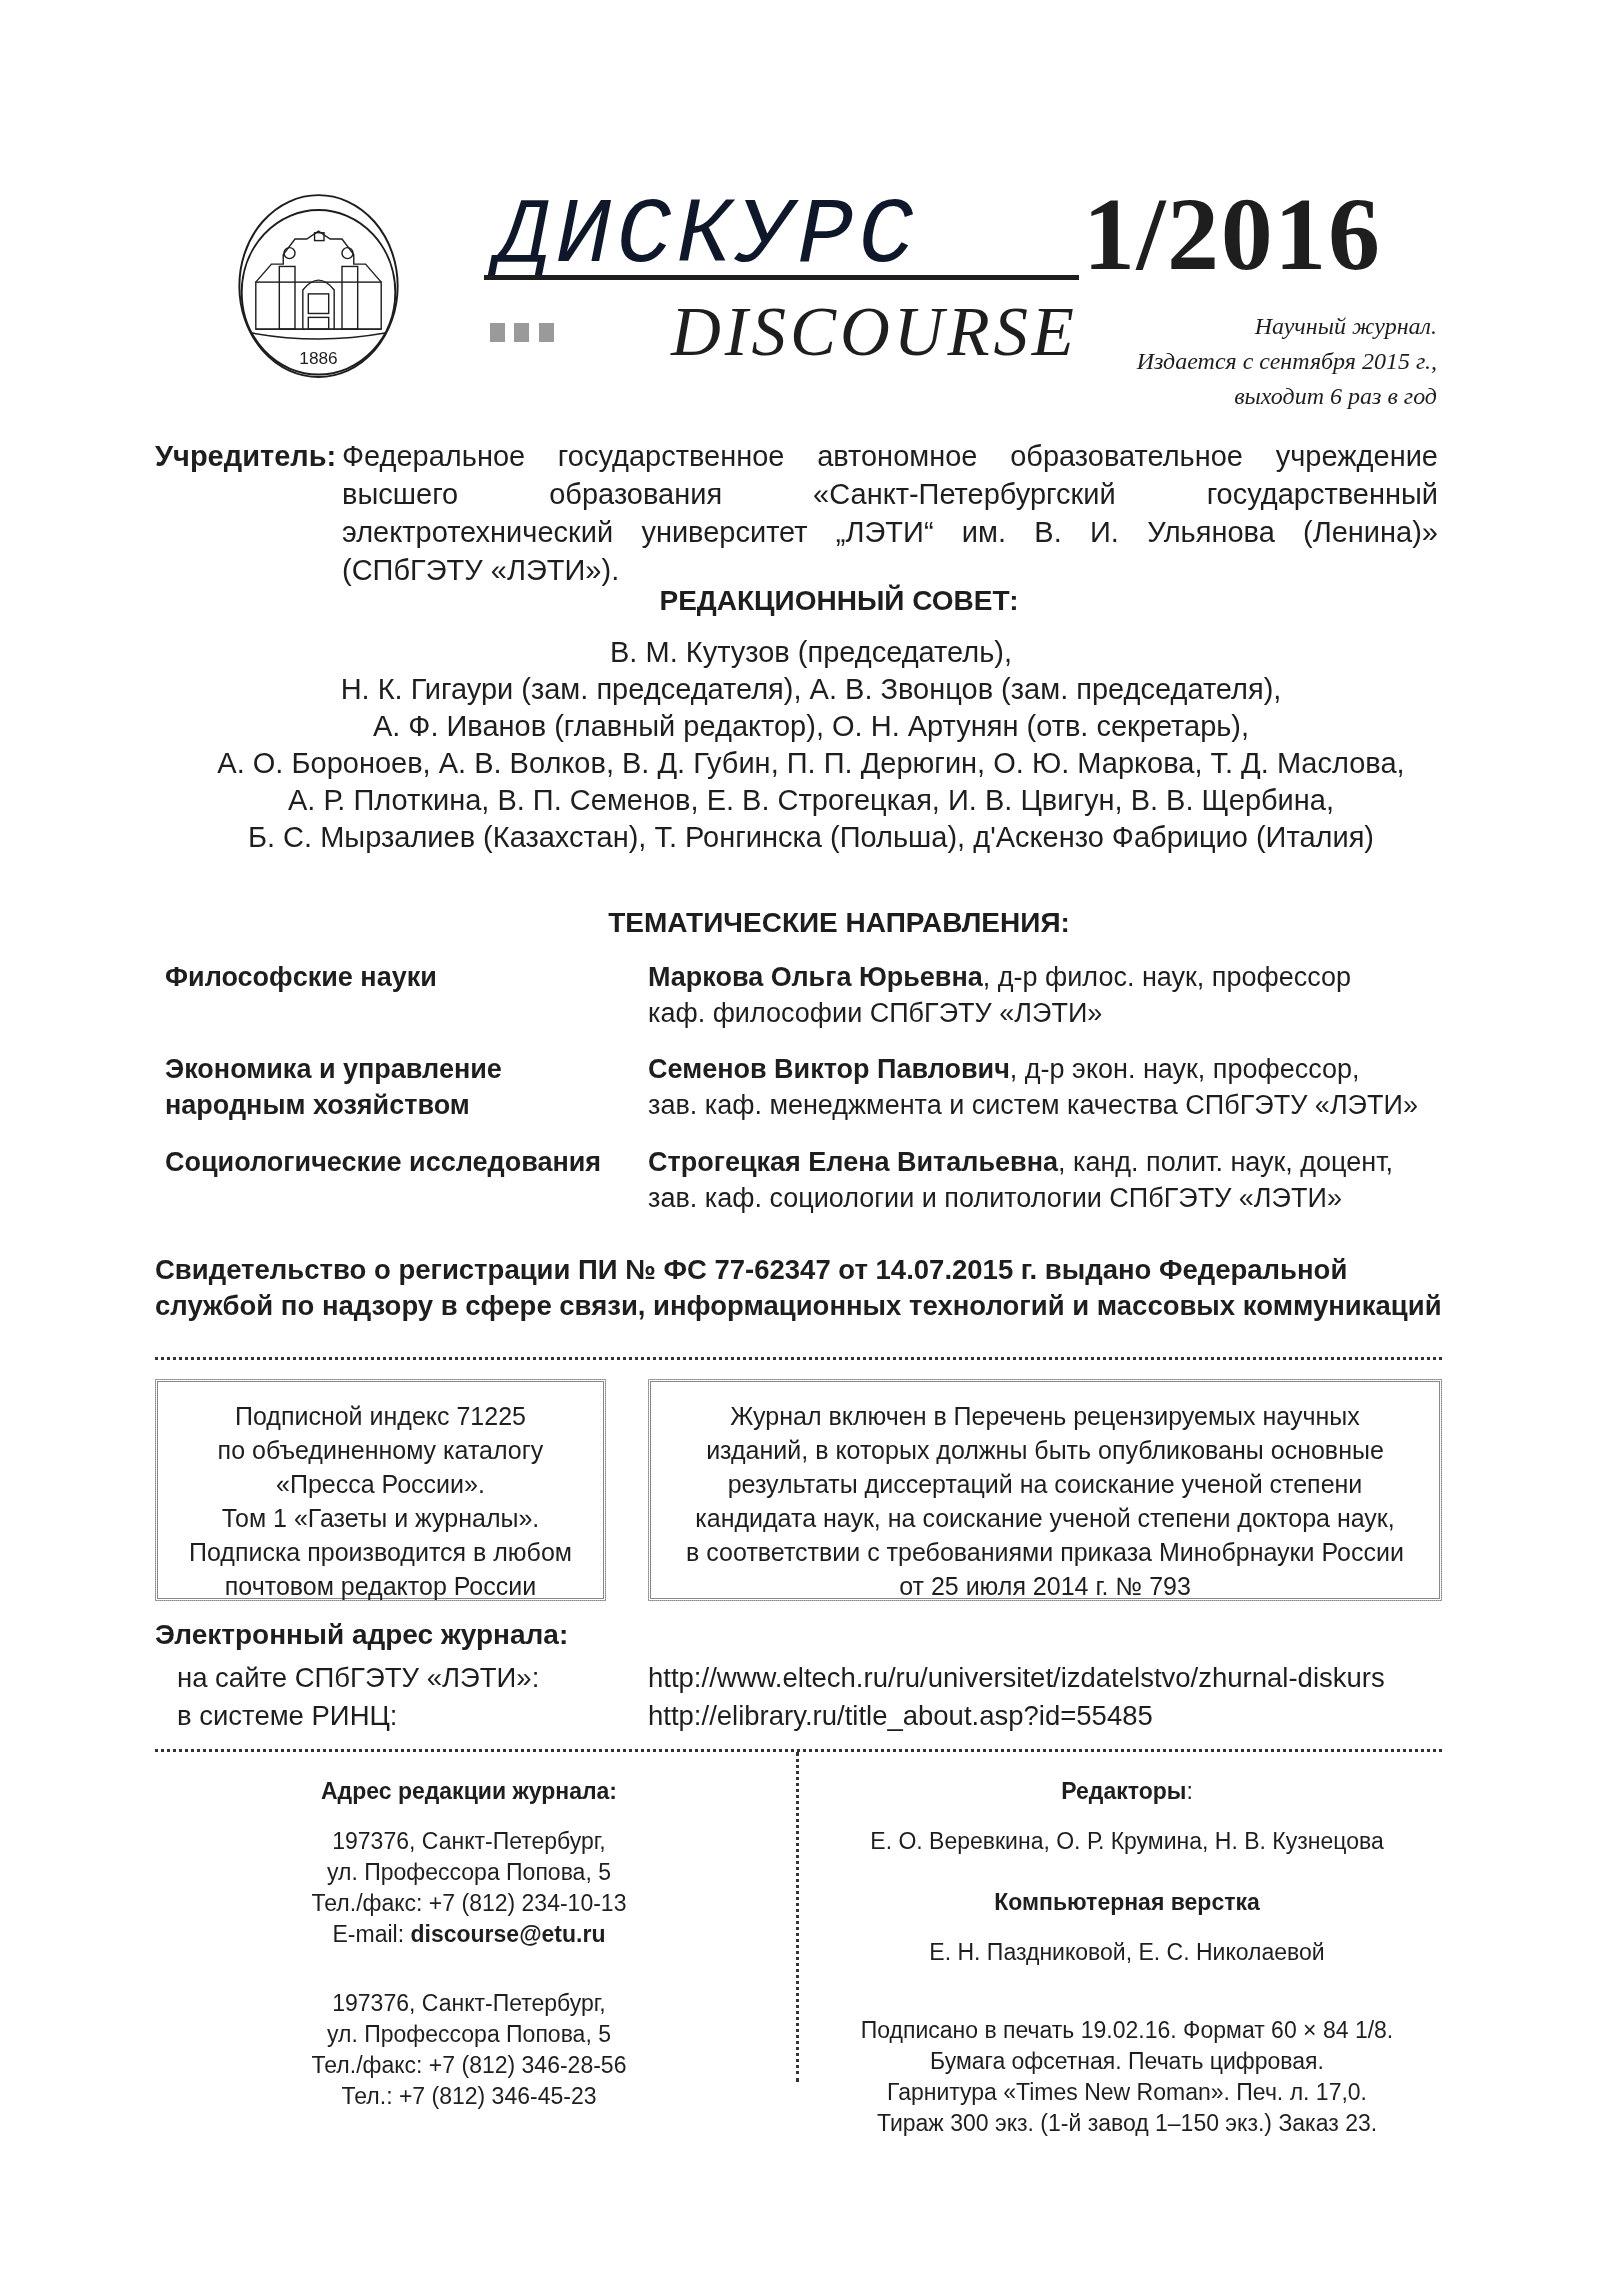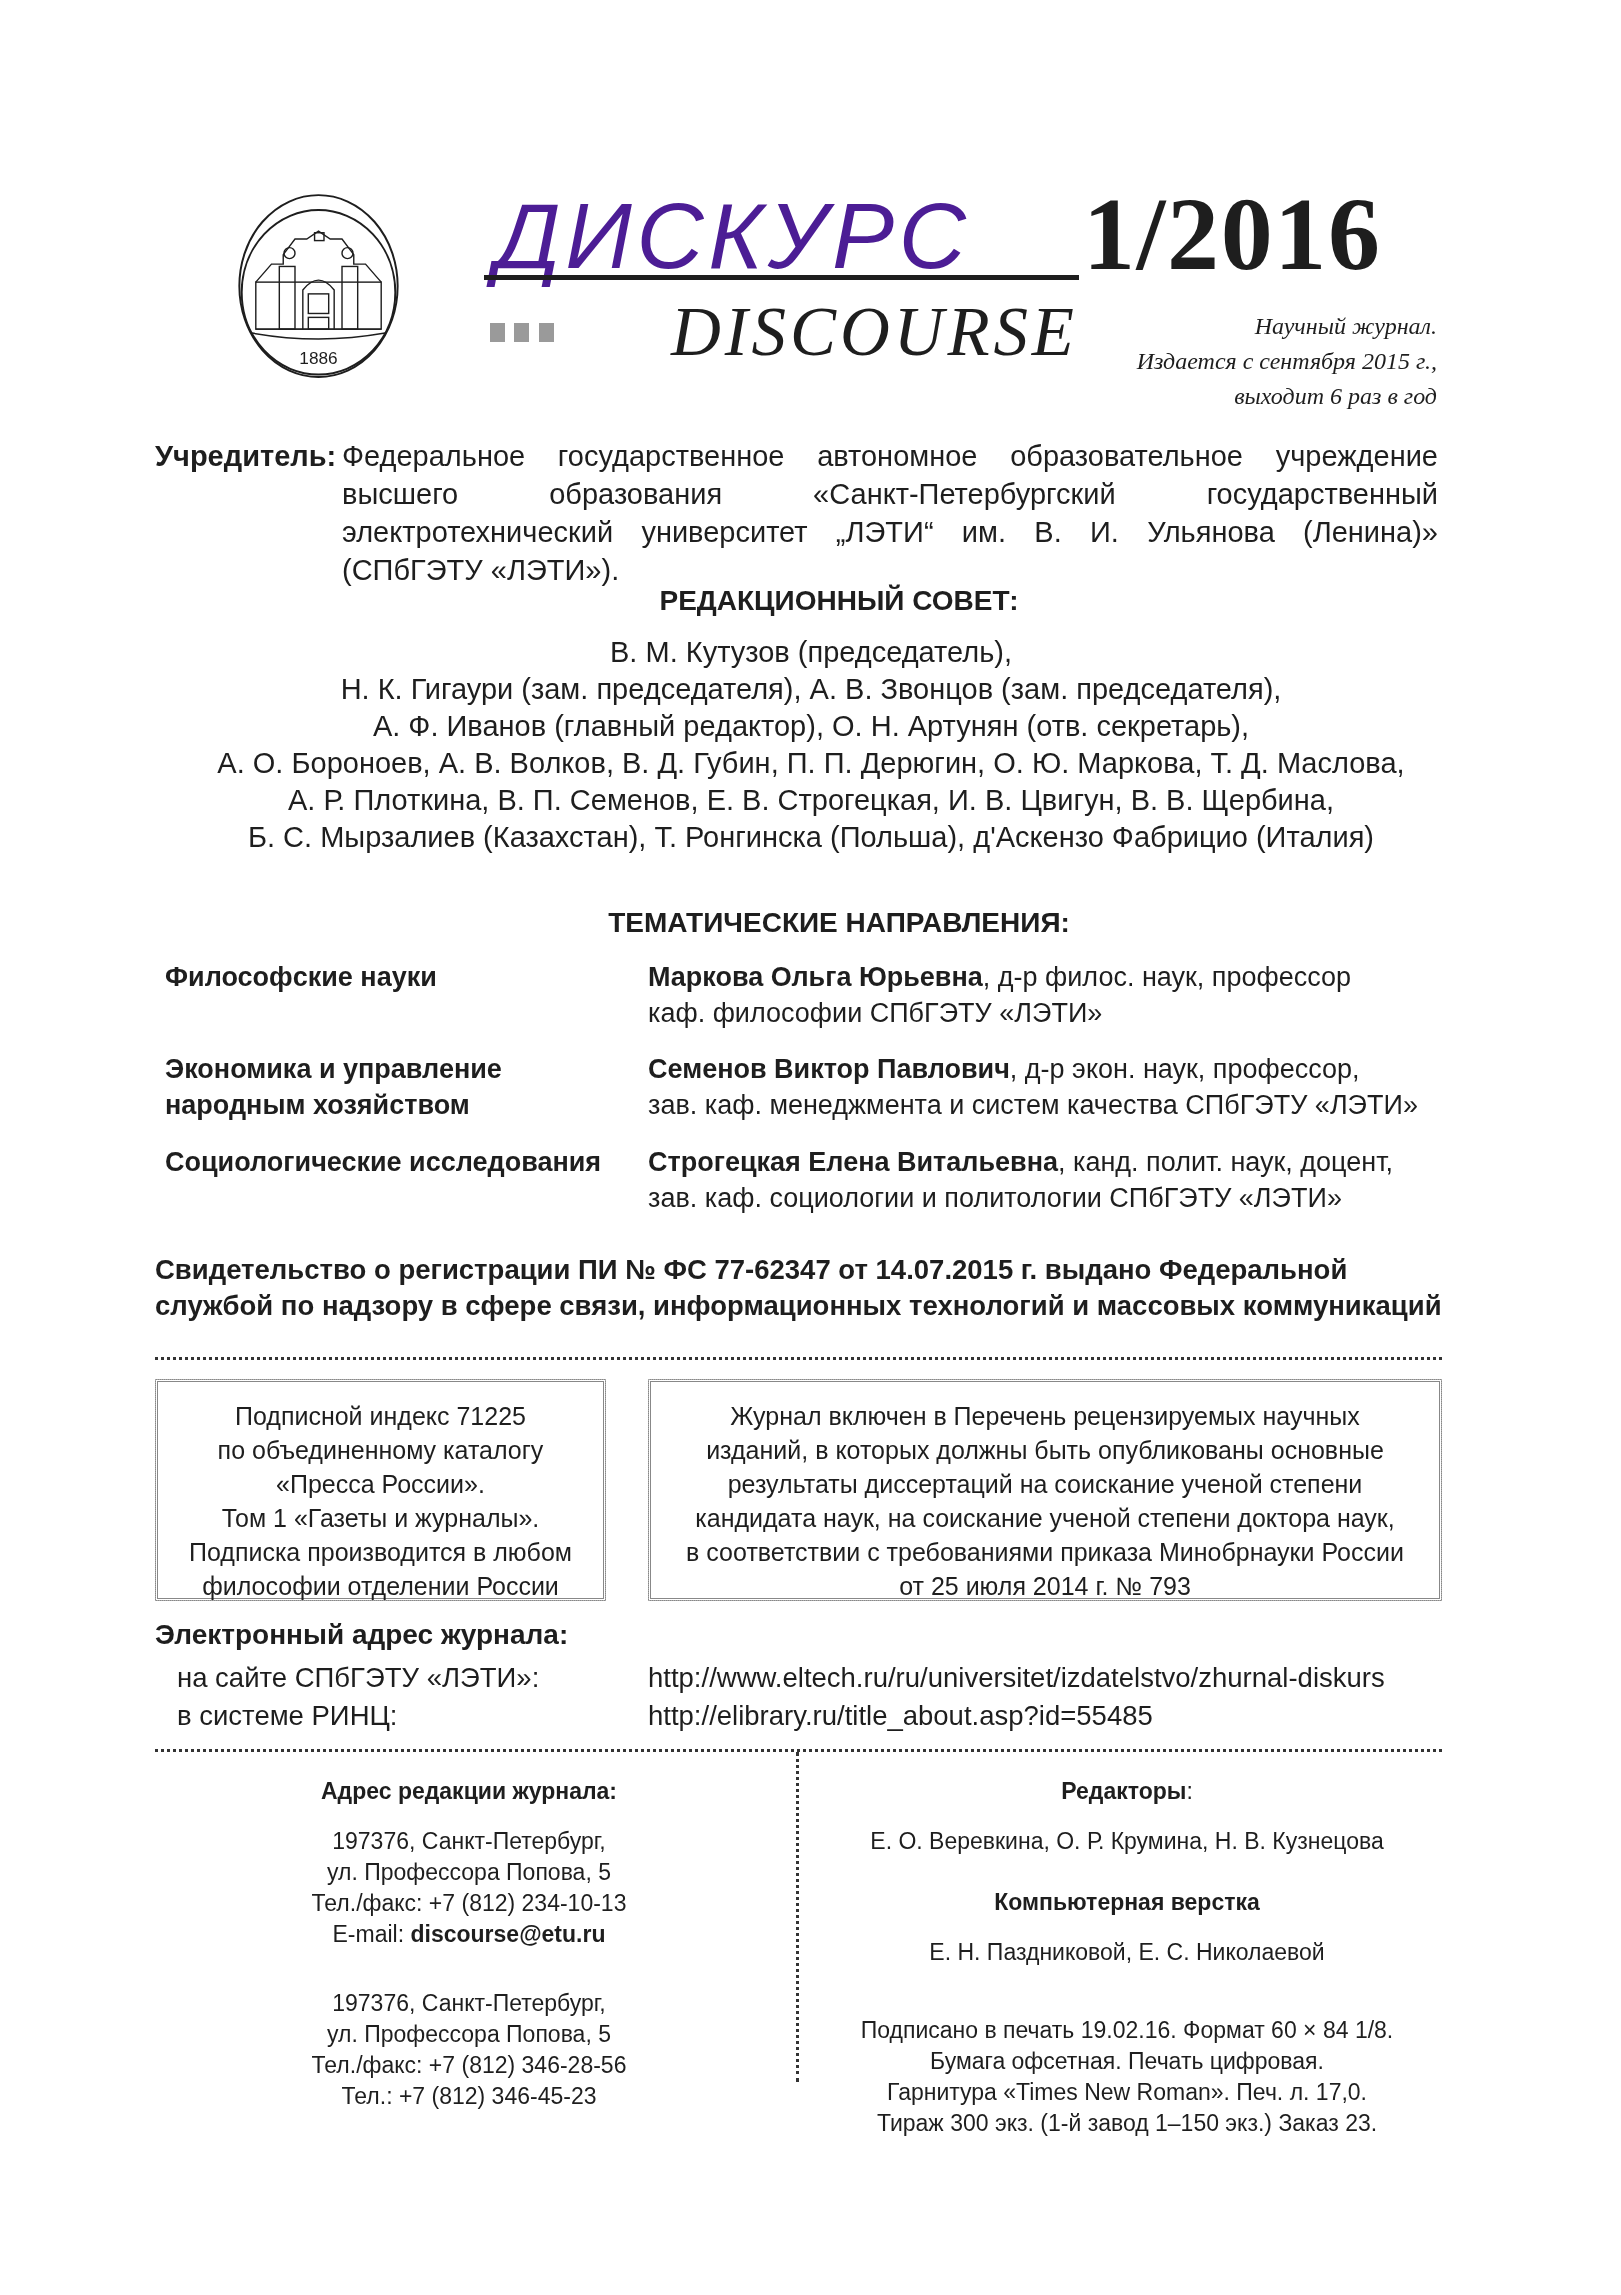--- a/index.html
+++ b/index.html
@@ -2,22 +2,22 @@
 <html style="font-size:12.6px"><head>
 <meta charset="utf-8">
 <style>
   html, body { margin:0; padding:0; background:#ffffff; }
   body { width:1622px; height:2295px; position:relative; color:#1e1e1e;
          font-family:"Liberation Sans", "DejaVu Sans", sans-serif; overflow:hidden; }
   .abs { position:absolute; }
 
   
   #logo { left:236px; top:192px; width:165px; height:192px; }
-  #title-ru { left:495px; top:190px; font-family:Liberation Sans, sans-serif; font-style:italic;
-              font-size:93px; letter-spacing:4.7px; line-height:1; color:#4c1d95;text-align:center; }
+  #title-ru { left:495px; top:190px; font-family:Liberation Mono, monospace; font-style:italic;
+              font-size:93px; letter-spacing:4.7px; line-height:1; color:#0f172a;text-align:center; }
   #title-ru-rule { left:484px; top:275px; width:595px; height:4.7px; background:#1e1e1e; }
   #title-en { left:671px; top:298px; font-family:"Liberation Serif", serif; font-style:italic;
               font-size:69px; letter-spacing:3.9px; line-height:1; }
   #squares { left:490px; top:323px; display:flex; gap:9.4px; }
   #squares span { display:block; width:15px; height:19px; background:#9a9a9a; }
   #issue { left:1083px; top:182px; font-family:"Liberation Serif", serif; font-weight:bold;
            font-size:104px; line-height:1; letter-spacing:1.6px; }
   #tagline { right:185px; top:309px; text-align:right; font-family:"Liberation Serif", serif;
              font-style:italic; font-size:24px; line-height:35px; }
 
@@ -141,21 +141,21 @@
 
 <div id="reg" class="abs">Свидетельство о регистрации  ПИ № ФС 77-62347 от 14.07.2015 г. выдано Федеральной службой по надзору в сфере связи, информационных технологий и массовых коммуникаций</div>
 <div id="rule1" class="abs dotted-h"></div>
 
 <div id="box-sub" class="abs box">
   <div>Подписной индекс 71225</div>
   <div>по объединенному каталогу</div>
   <div>«Пресса России».</div>
   <div>Том 1 «Газеты и журналы».</div>
   <div>Подписка производится в любом</div>
-  <div>философии отделении России</div>
+  <div>почтовом редактор России</div>
 </div>
 <div id="box-list" class="abs box">
   <div>Журнал включен в Перечень рецензируемых научных</div>
   <div>изданий, в которых должны быть опубликованы основные</div>
   <div>результаты диссертаций на соискание ученой степени</div>
   <div>кандидата наук, на соискание ученой степени доктора наук,</div>
   <div>в соответствии с требованиями приказа Минобрнауки России</div>
   <div>от 25 июля 2014 г. № 793</div>
 </div>
 

